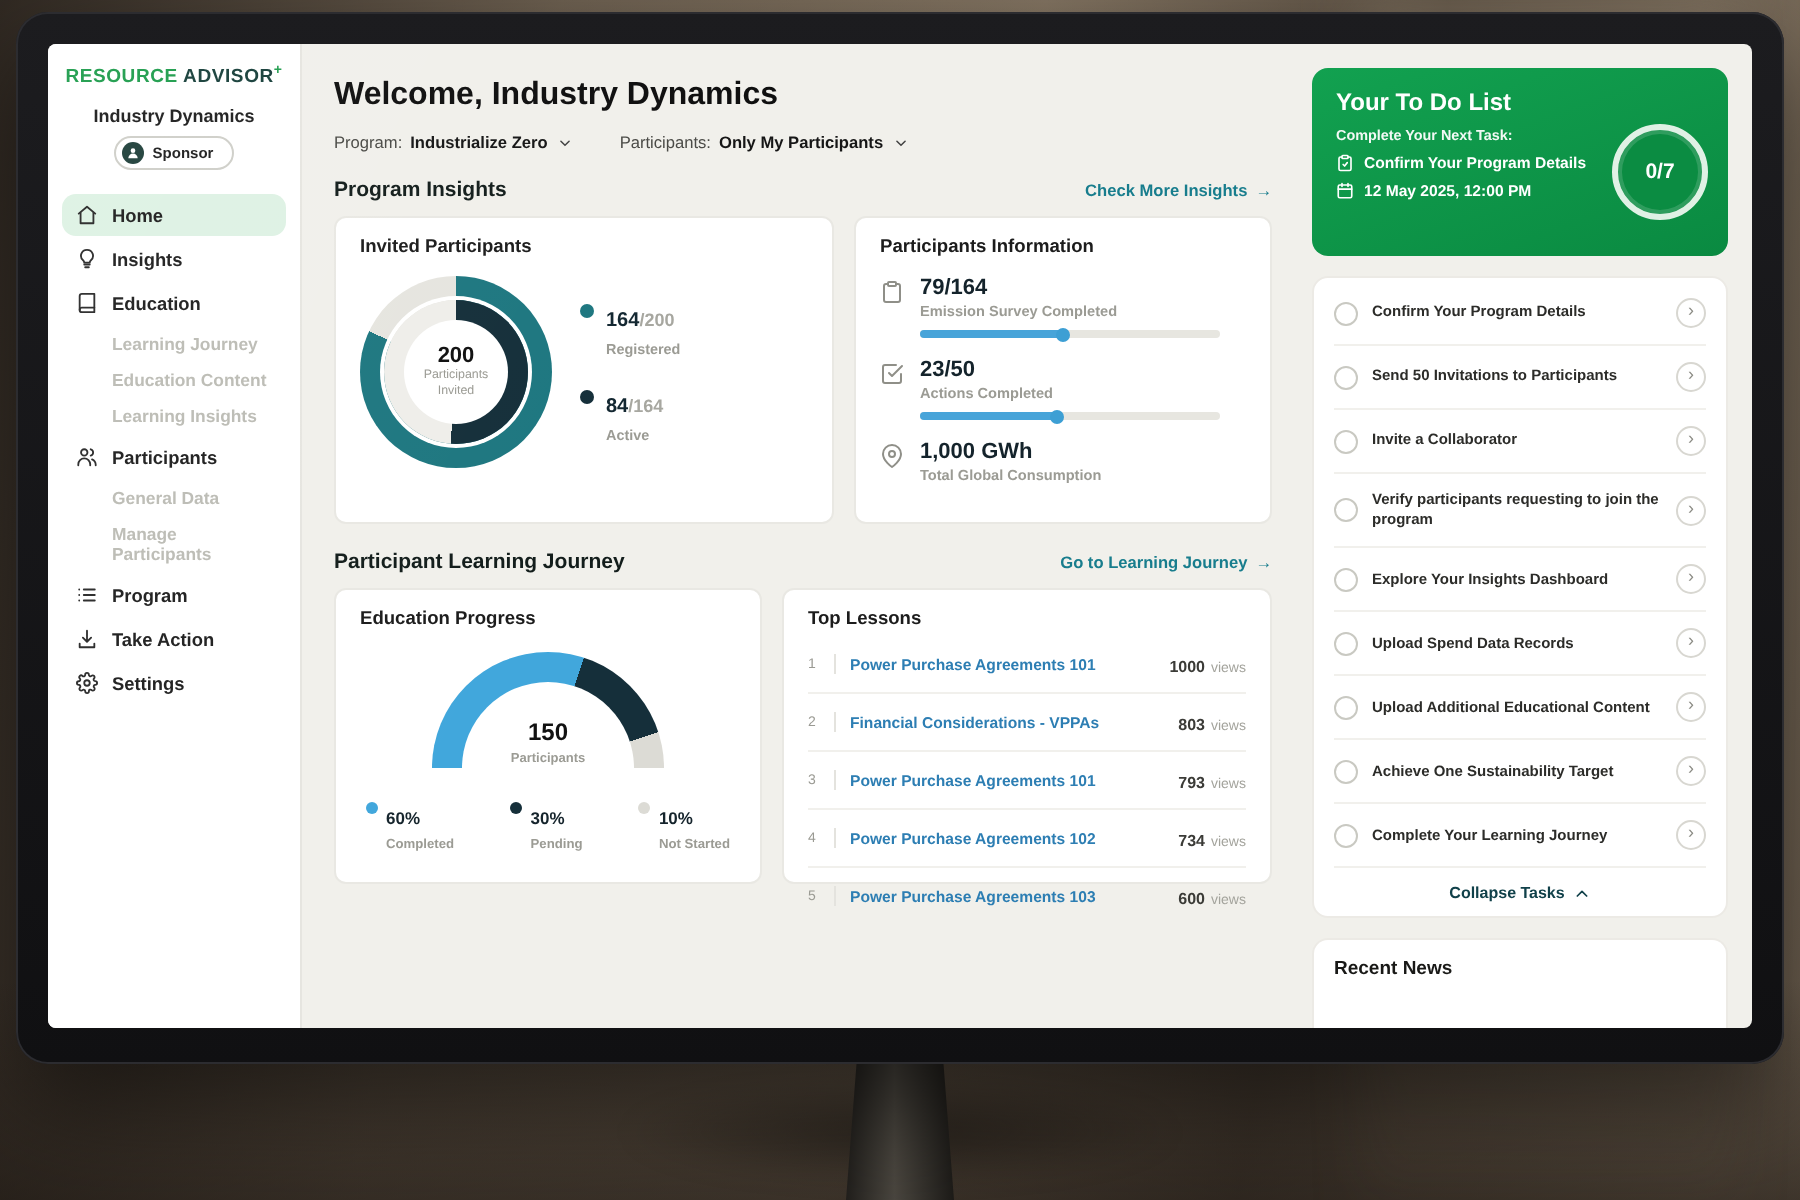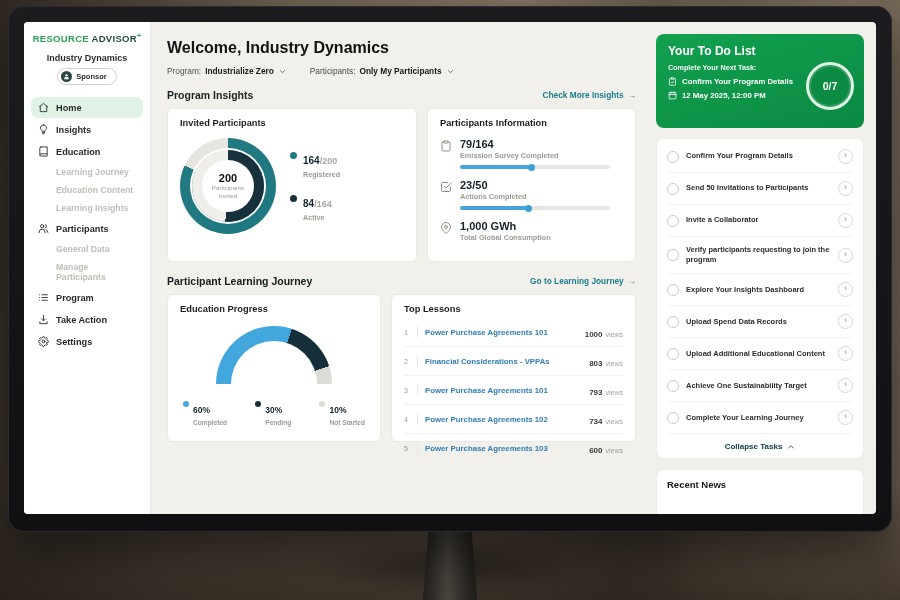--- a/index.html
+++ b/index.html
@@ -326,20 +326,24 @@
             <span>Go to Learning Journey</span>
             <span>→</span>
           </a>
         </div>
 
         <div class="cards">
           <section class="card card-edu">
             <div class="card-title">Education Progress</div>
             <div class="gauge-wrap">
               <div class="gauge" style="background: conic-gradient(from 270deg, rgb(65, 167, 220) 0deg, rgb(65, 167, 220) 108deg, rgb(21, 47, 58) 108deg, rgb(21, 47, 58) 162deg, rgb(220, 219, 213) 162deg, rgb(220, 219, 213) 180deg, transparent 180deg, transparent 360deg);"></div>
+              <div class="gauge-center">
+                <b>150</b>
+                <div>Participants</div>
+              </div>
             </div>
             <div class="g-legend">
               <div class="g-leg">
                 <span class="dot" style="background: rgb(65, 167, 220);"></span>
                 <div><b>60%</b><small>Completed</small></div>
               </div>
               <div class="g-leg">
                 <span class="dot" style="background: rgb(21, 47, 58);"></span>
                 <div><b>30%</b><small>Pending</small></div>
               </div>

